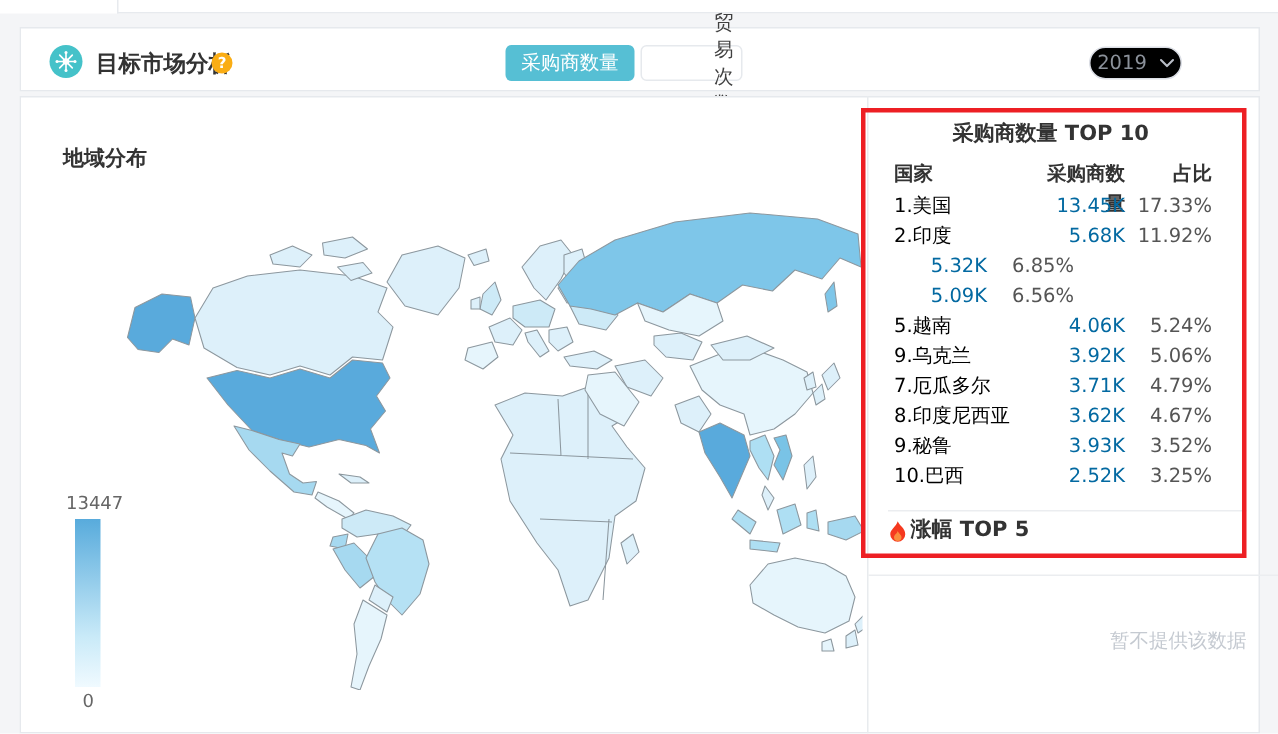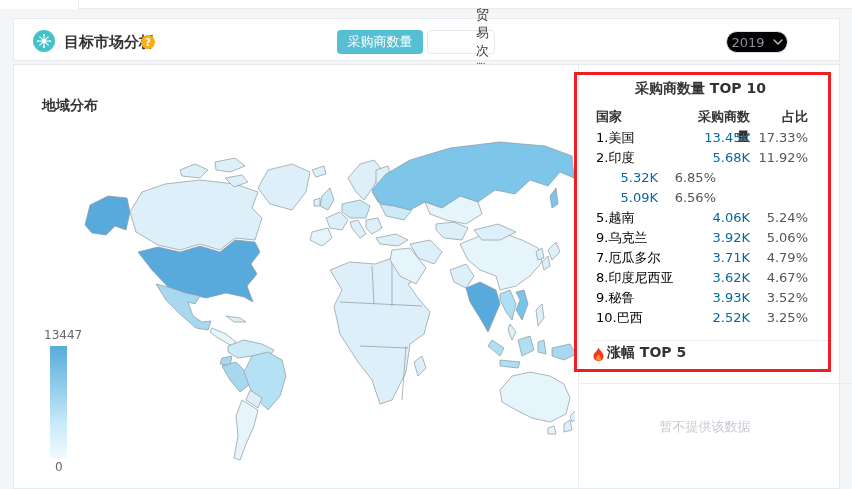--- a/index.html
+++ b/index.html
@@ -68,21 +68,21 @@
   .t-c2{width:62px;text-align:right;color:#0369a1;}
   .t-c3{width:58px;text-align:right;color:#555;}
   .t-head .t-c1,.t-head .t-c2,.t-head .t-c3{font-weight:bold;color:#333;}
   .hdiv1{left:592px;top:340px;width:239px;height:1px;background:#ebedf0;}
   .hdiv2{left:579px;top:383px;width:273px;height:1px;background:#ebedf0;}
   .growth-title{
     left:592px;top:344px;display:flex;align-items:flex-end;gap:2px;
     font-size:14px;font-weight:bold;color:#333;
   }
   .empty-text{
-    left:579px;top:418px;width:252px;text-align:center;
+    left:579px;top:418px;width:252px;text-align:right;
     font-size:13px;color:#c5cad1;
   }
 
   
   .red-box{
     left:574px;top:72px;width:257px;height:300px;box-sizing:border-box;
     border:3px solid #ed1f24;pointer-events:none;
   }
 </style>
 </head>

